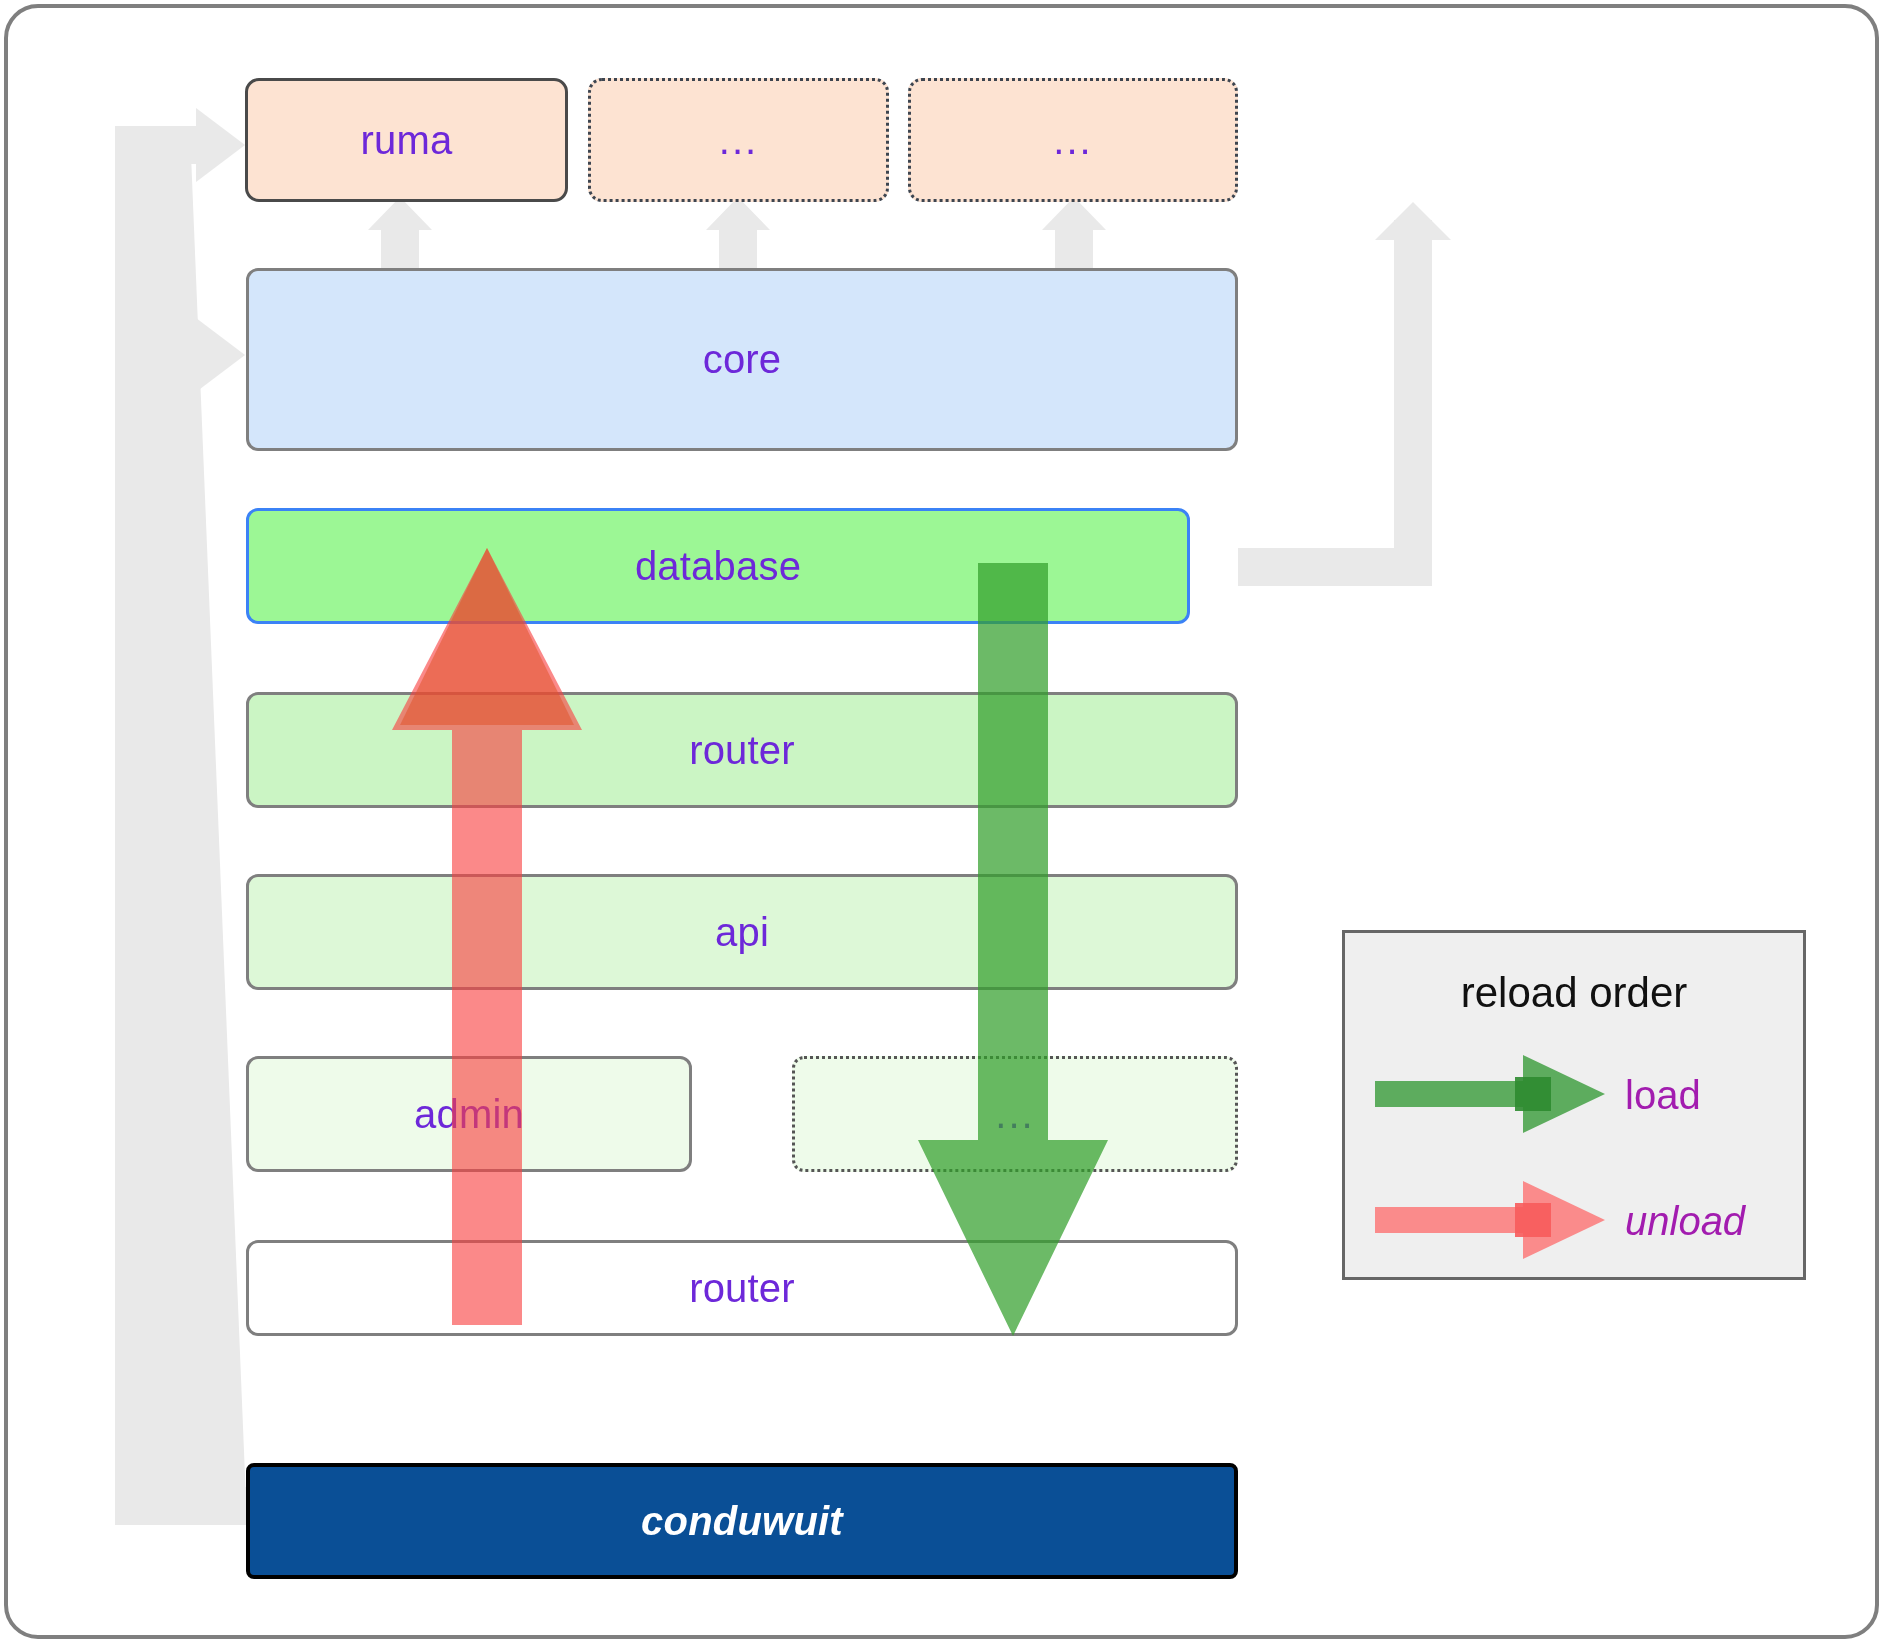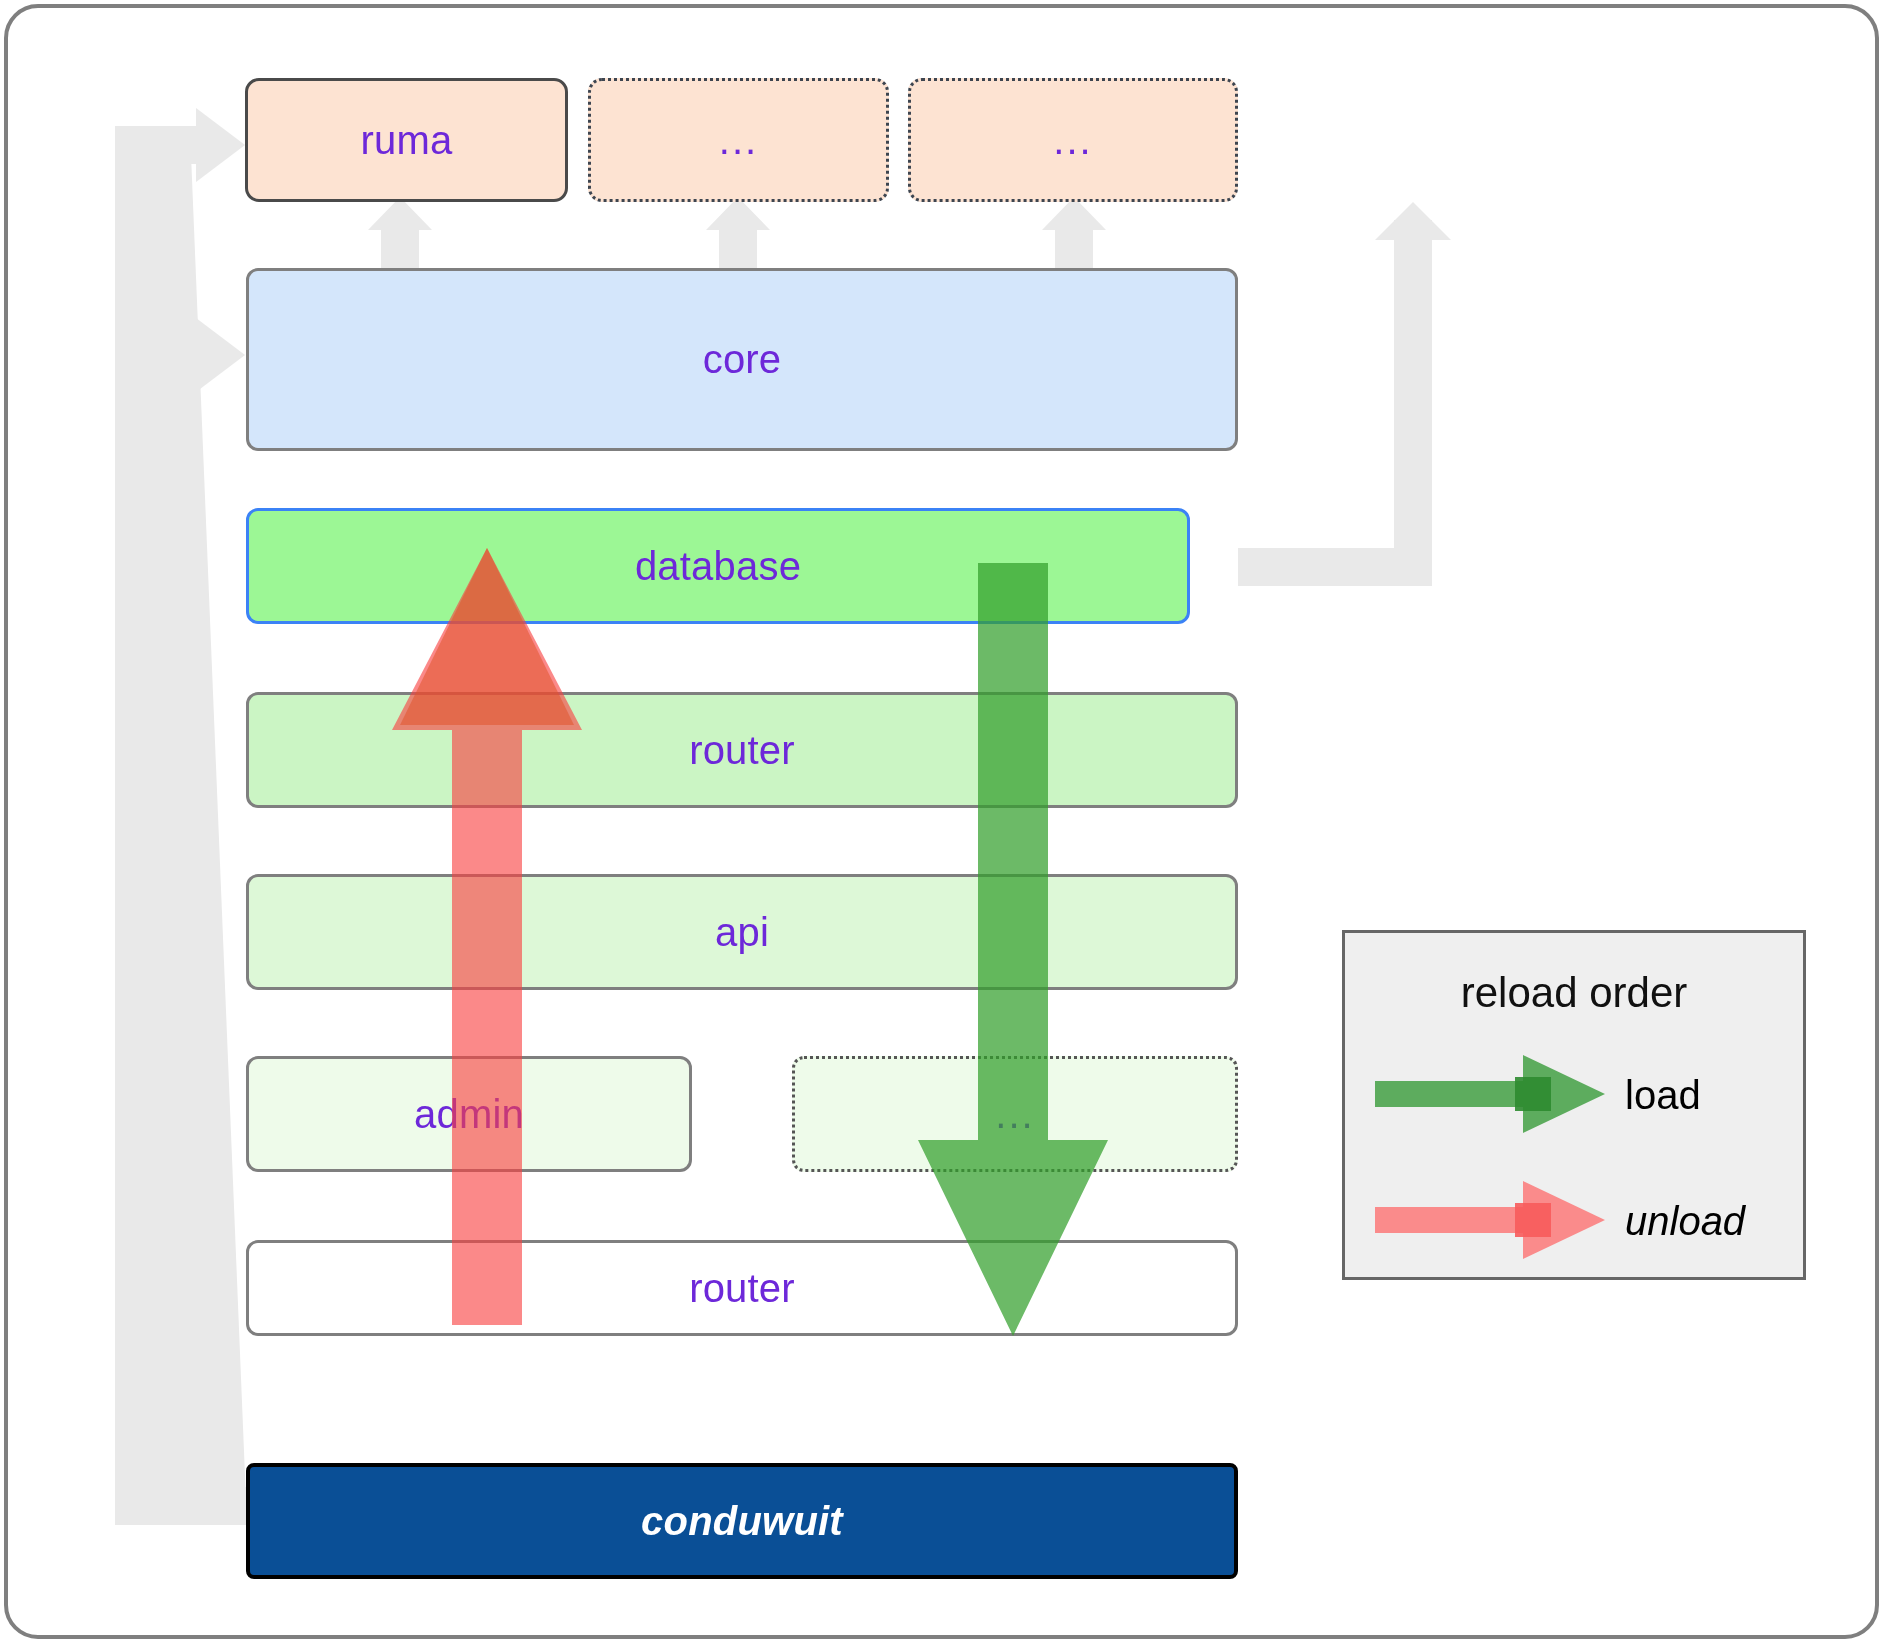--- a/index.html
+++ b/index.html
@@ -126,21 +126,21 @@
   .legend-row {
     position: absolute;
     left: 0; width: 100%; height: 110px;
   }
   #legend-row-load   { top: 122px; }
   #legend-row-unload { top: 248px; font-style: italic; }
   .legend-label {
     position: absolute;
     left: 280px; top: 18px;
     font-size: 40px;
-    color: #000000;
+    color: #a21caf;
   }
   .legend-arrow {
     position: absolute;
     left: 30px; top: 0px;
     width: 230px; height: 78px;
   }
 </style>
 </head>
 <body>
 

